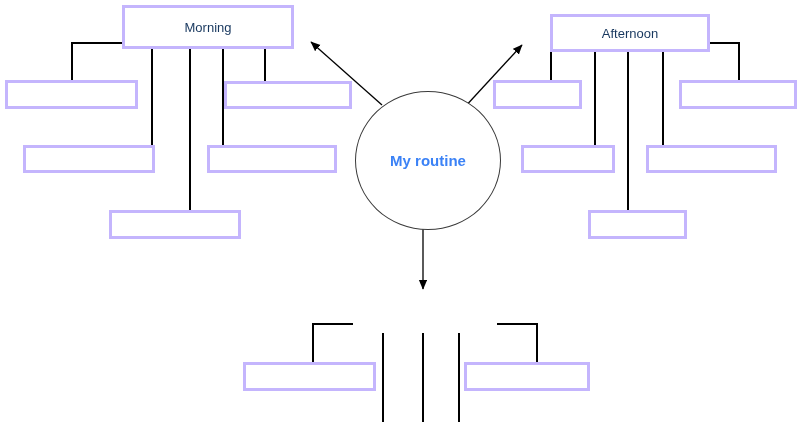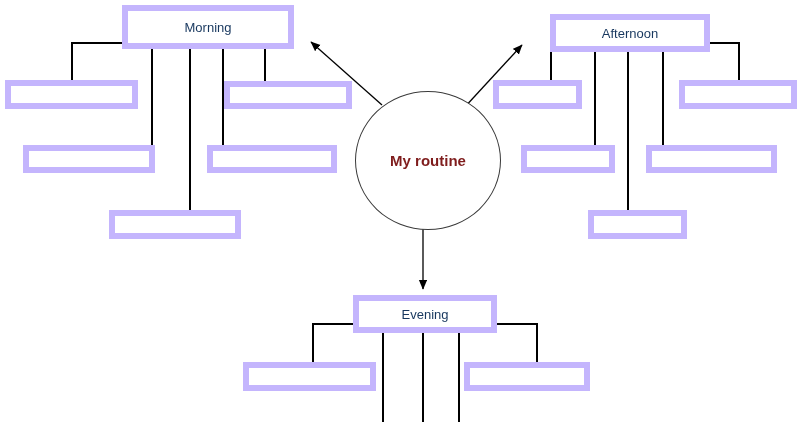--- a/index.html
+++ b/index.html
@@ -1,25 +1,25 @@
 <!DOCTYPE html>
 <html><head>
 <meta charset="utf-8">
 <style>
   html,body{margin:0;padding:0;background:#ffffff;}
   body{width:804px;height:422px;overflow:hidden;
        font-family:"Liberation Sans","DejaVu Sans",sans-serif;}
   #canvas{position:relative;width:804px;height:422px;background:#fff;}
   svg.layer{position:absolute;left:0;top:0;width:804px;height:422px;}
-  .node{position:absolute;box-sizing:border-box;border:6px solid #c4b5fd;background:#fff;
+  .node{position:absolute;box-sizing:border-box;border:3px solid #c4b5fd;background:#fff;
         display:flex;align-items:center;justify-content:center;}
   .node-label{font-size:13px;color:#17375e;line-height:1;white-space:nowrap;}
   .hub{position:absolute;box-sizing:border-box;border:1px solid #3a3a3a;border-radius:50%;
        background:#fff;display:flex;align-items:center;justify-content:center;}
-  .hub-label{font-size:15px;font-weight:bold;color:#7f1d1d;white-space:nowrap;}
+  .hub-label{font-size:15px;font-weight:bold;color:#3b82f6;white-space:nowrap;}
 </style>
 </head>
 <body>
 
 <div id="canvas">
 
   <svg class="layer" viewBox="0 0 804 422">
     <defs>
       <marker id="arrowhead" markerWidth="9" markerHeight="9" refX="7" refY="3.2" orient="auto" markerUnits="strokeWidth">
         <path d="M0,0 L7.5,3.2 L0,6.4 z" fill="#000"></path>
@@ -94,23 +94,20 @@
   <div class="node" style="left:588px;top:210px;width:99px;height:29px;">
     <span class="node-label"></span>
   </div>
   <div class="node" style="left:646px;top:145px;width:131px;height:28px;">
     <span class="node-label"></span>
   </div>
   <div class="node" style="left:679px;top:80px;width:118px;height:29px;">
     <span class="node-label"></span>
   </div>
 
-  <div class="node" style="left:353px;top:295px;width:144px;height:38px;">
-    <span class="node-label">Evening</span>
-  </div>
 
   <div class="node" style="left:243px;top:362px;width:133px;height:29px;">
     <span class="node-label"></span>
   </div>
   <div class="node" style="left:464px;top:362px;width:126px;height:29px;">
     <span class="node-label"></span>
   </div>
 
 </div>
 

